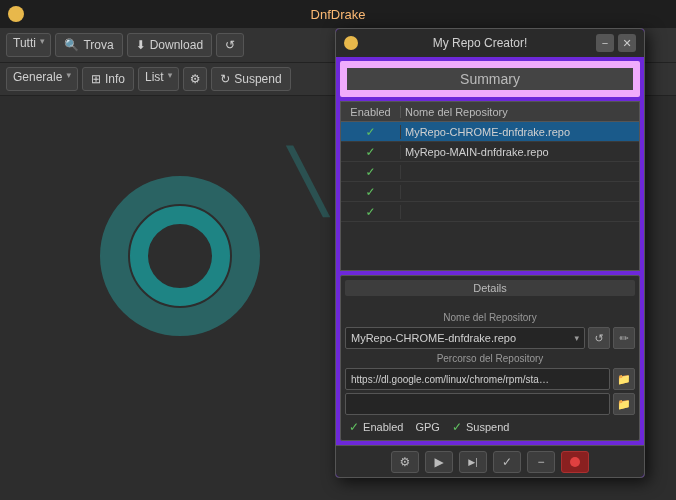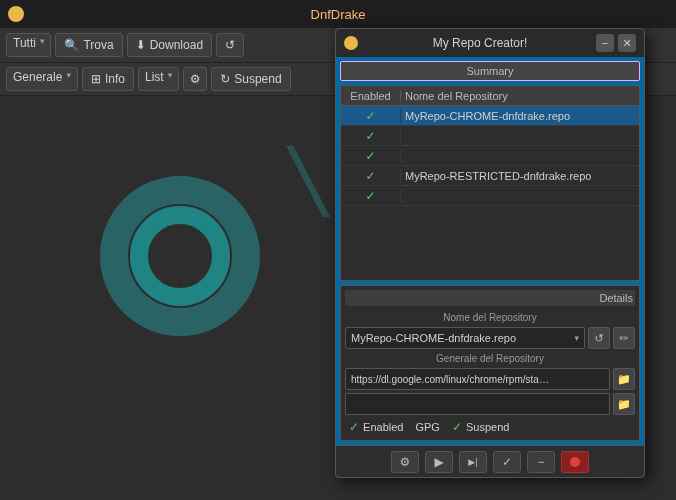--- a/index.html
+++ b/index.html
@@ -149,21 +149,21 @@
       font-weight: bold;
     }
 
     
     .modal {
       position: absolute;
       top: 28px;
       left: 335px;
       width: 310px;
       height: 450px;
-      background: #0369a1;
+      background: #6d28d9;
       border: 1px solid #555;
       border-radius: 4px;
       box-shadow: 4px 4px 16px rgba(0,0,0,0.7);
       display: flex;
       flex-direction: column;
     }
 
     .modal-titlebar {
       height: 28px;
       background: #2a2a2a;
@@ -223,23 +223,23 @@
       flex-direction: column;
       gap: 4px;
       overflow: hidden;
     }
 
     
     .section-header {
       background: #444;
       text-align: center;
       padding: 3px;
-      font-size: 11px;
+      font-size: 14px;
       color: #bbb;
-      border: 1px solid #f0abfc;
+      border: 7px solid #f0abfc;
       border-radius: 2px;
     }
 
     .table-container {
       border: 1px solid #555;
       background: #2d2d2d;
       flex: 1;
       overflow: hidden;
     }
 
@@ -302,27 +302,27 @@
       border: 1px solid #555;
       background: #2d2d2d;
       border-radius: 2px;
       padding: 4px;
       display: flex;
       flex-direction: column;
       gap: 3px;
     }
 
     .details-section-header {
-      text-align: right;
+      text-align: center;
       font-size: 11px;
       color: #bbb;
       background: #3d3d3d;
       padding: 2px;
       border-radius: 2px;
-      margin-bottom: 2px;
+      margin-bottom: 12px;
     }
 
     .field-label {
       font-size: 10px;
       color: #999;
       text-align: center;
       padding: 1px;
     }
 
     .field-row {
@@ -550,47 +550,47 @@
         <div class="table-col-enabled">Enabled</div>
         <div class="table-col-name">Nome del Repository</div>
       </div>
 
       <div class="table-row selected">
         <div class="col-enabled">✓</div>
         <div class="col-name">MyRepo-CHROME-dnfdrake.repo</div>
       </div>
       <div class="table-row">
         <div class="col-enabled">✓</div>
+        <div class="col-name">MyRepo-MAIN-dnfdrake.repo</div>
       </div>
       <div class="table-row">
         <div class="col-enabled">✓</div>
       </div>
       <div class="table-row">
         <div class="col-enabled">✓</div>
-        <div class="col-name">MyRepo-RESTRICTED-dnfdrake.repo</div>
       </div>
       <div class="table-row">
         <div class="col-enabled">✓</div>
       </div>
     </div>
 
     <div class="details-section">
       <div class="details-section-header">Details</div>
 
       <div class="field-label">Nome del Repository</div>
       <div class="field-row">
         <div class="field-select">
           <span>MyRepo-CHROME-dnfdrake.repo</span>
           <span class="chevron">▾</span>
         </div>
         <div class="small-btn">↺</div>
         <div class="small-btn">✏</div>
       </div>
 
-      <div class="field-label">Generale del Repository</div>
+      <div class="field-label">Percorso del Repository</div>
       <div class="field-row">
         <div class="field-input">
           <span style="font-size:10px; overflow:hidden; text-overflow:ellipsis; white-space:nowrap; max-width:200px;">https://dl.google.com/linux/chrome/rpm/stable/x86_64</span>
         </div>
         <div class="small-btn">📁</div>
       </div>
 
       <div class="field-row">
         <div class="field-input" style="flex:1;">
           <span></span>

